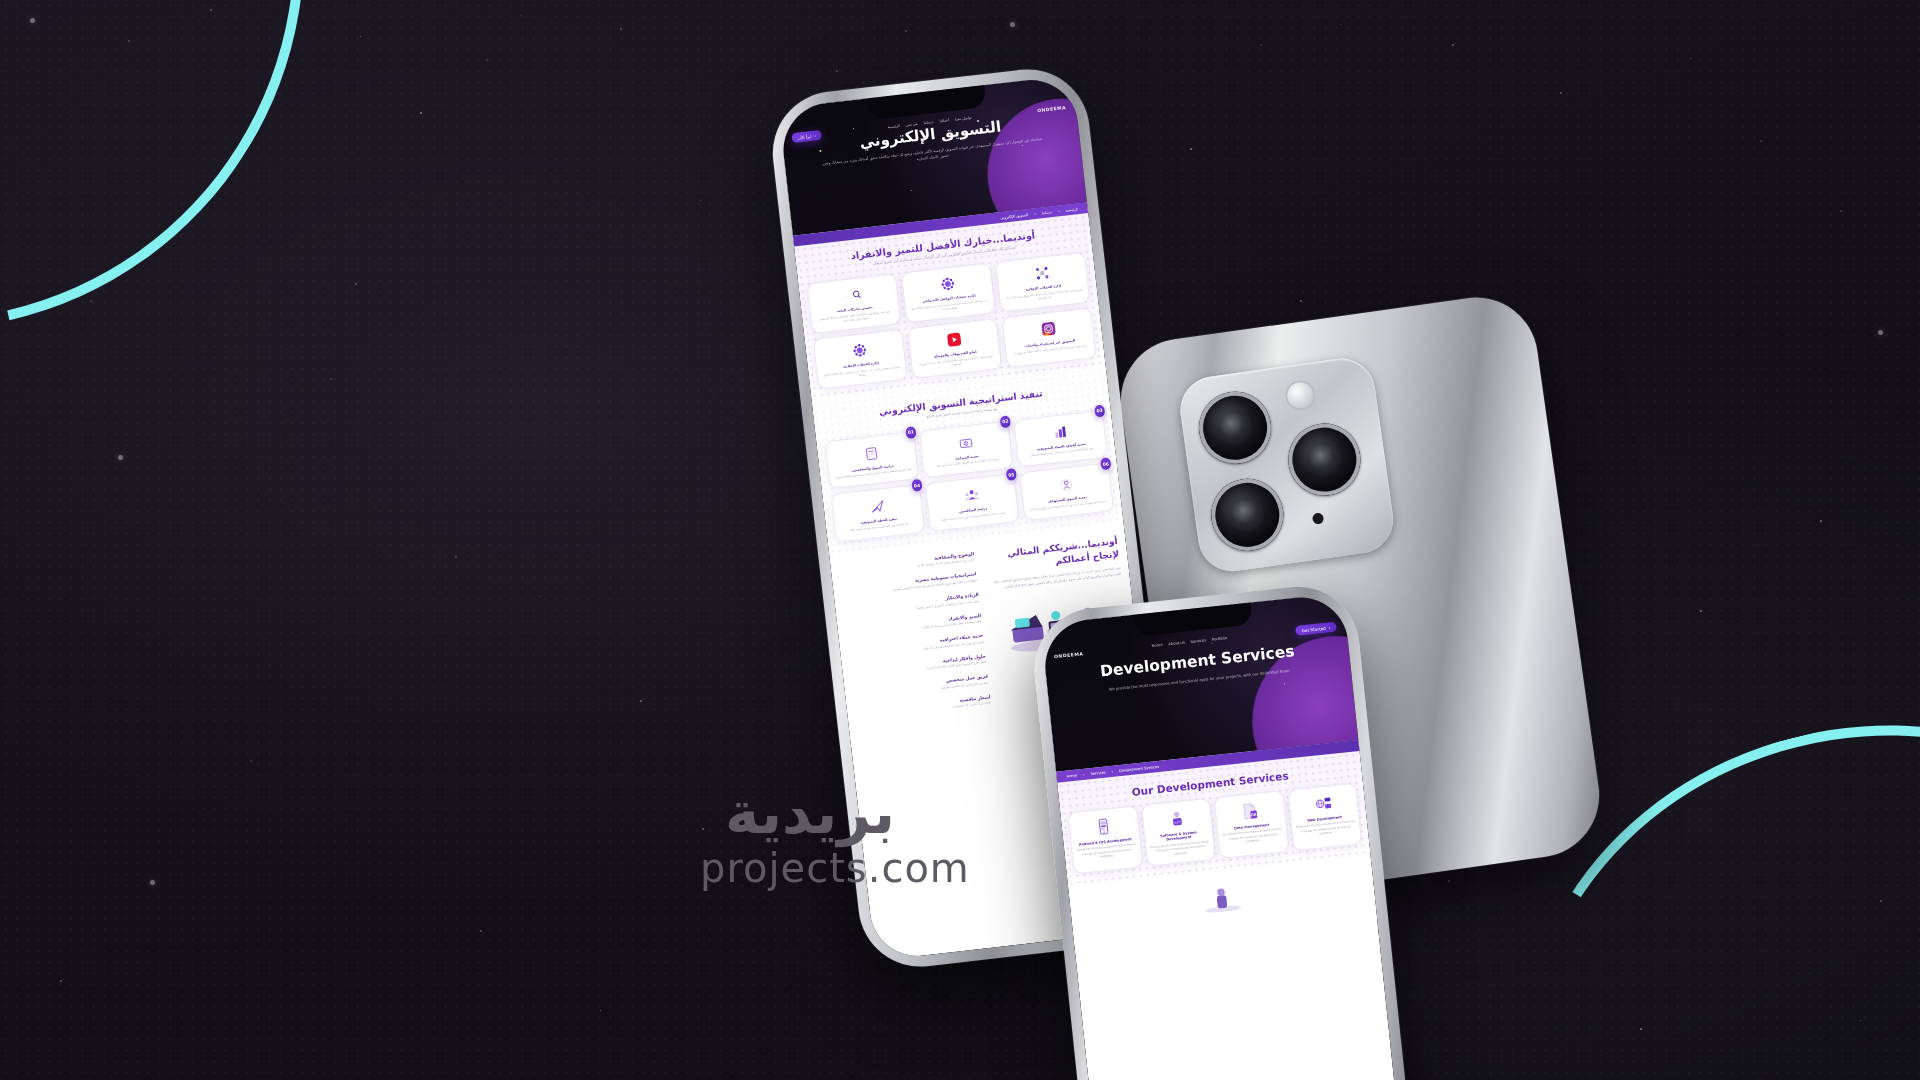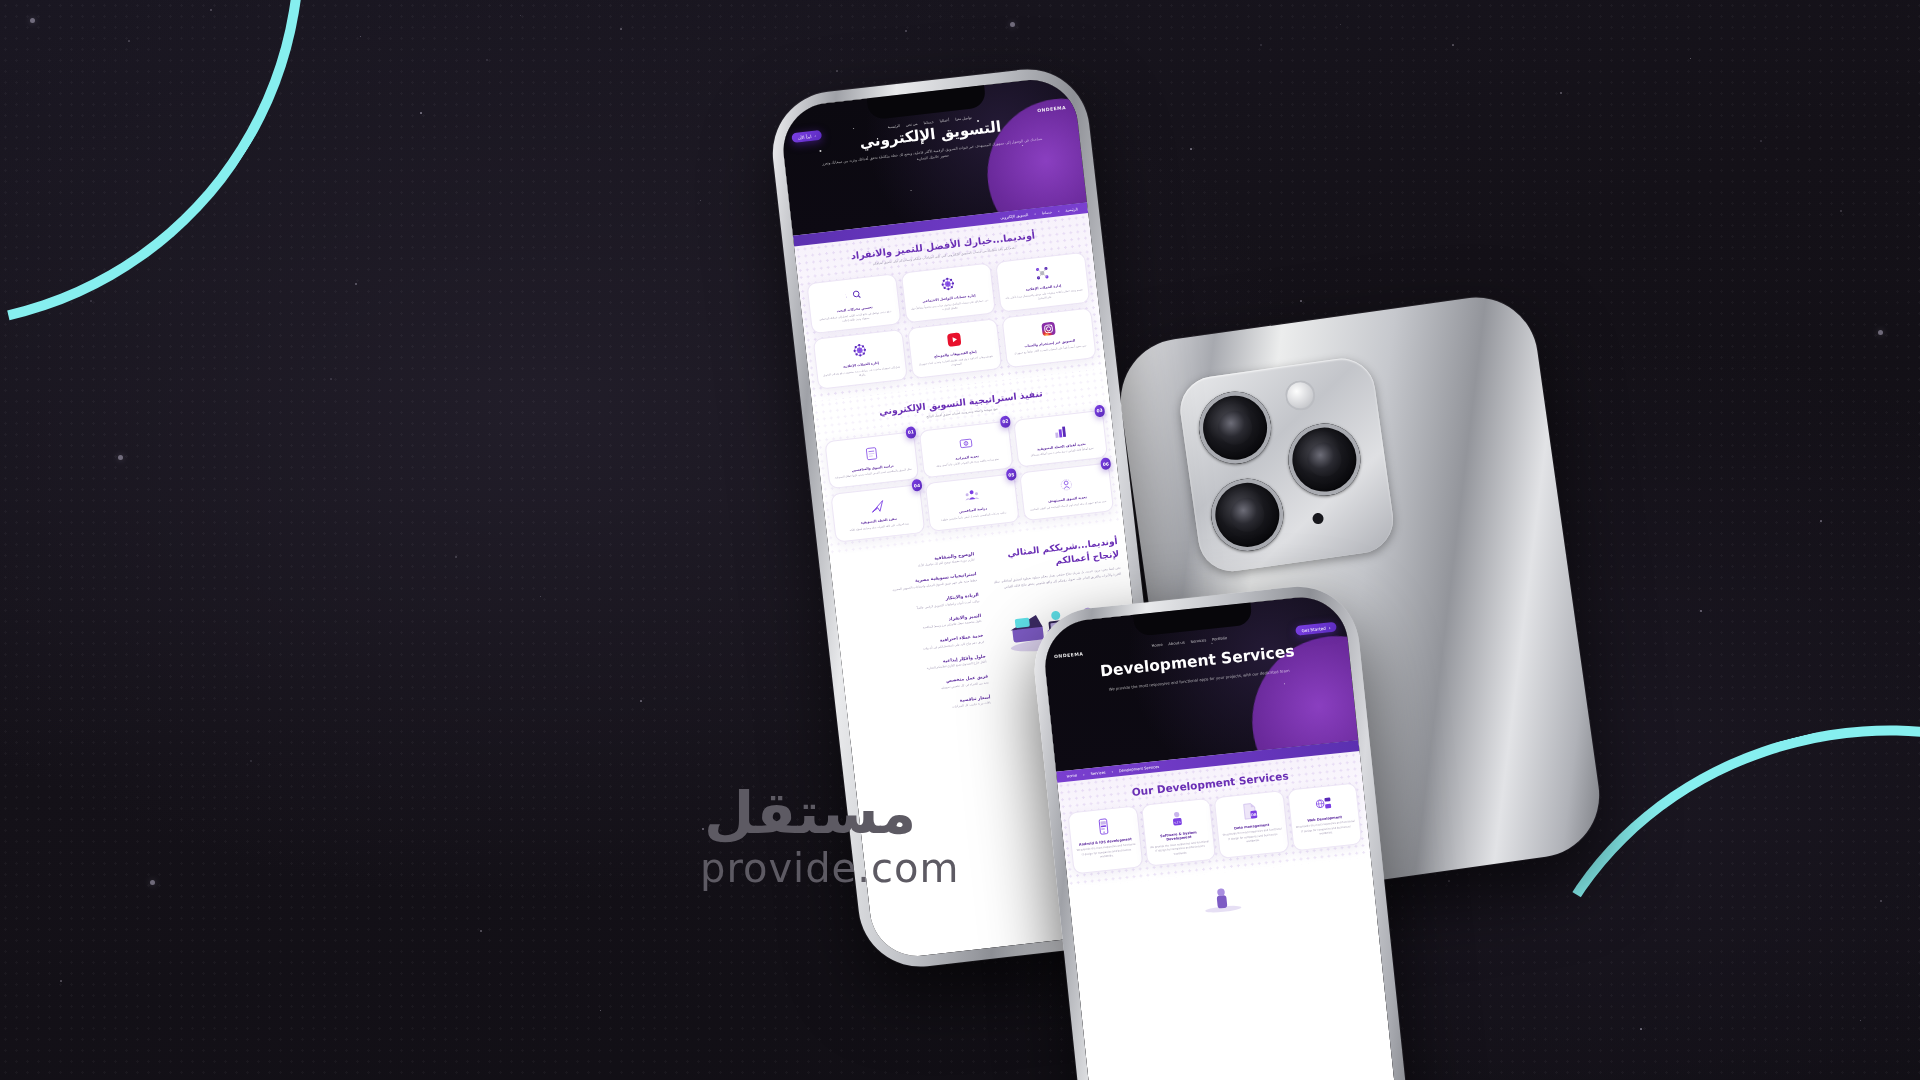--- a/index.html
+++ b/index.html
@@ -658,15 +658,15 @@
           <ellipse cx="60" cy="44" rx="34" ry="5" fill="#d6c9ec" opacity=".6"></ellipse>
           <rect x="50" y="18" width="18" height="24" rx="6" fill="#7d5bc4"></rect>
           <circle cx="59" cy="12" r="7" fill="#a98ee0"></circle>
         </svg>
       </div>
     </div>
   </div>
 </div>
 
 <div id="watermark" style="left:700px; top:784px; width:220px;">
-  <div id="wm-ar">مستقل</div>
-  <div id="wm-en">provide.com</div>
+  <div id="wm-ar">بريدية</div>
+  <div id="wm-en">projects.com</div>
 </div>
 
 </body></html>

